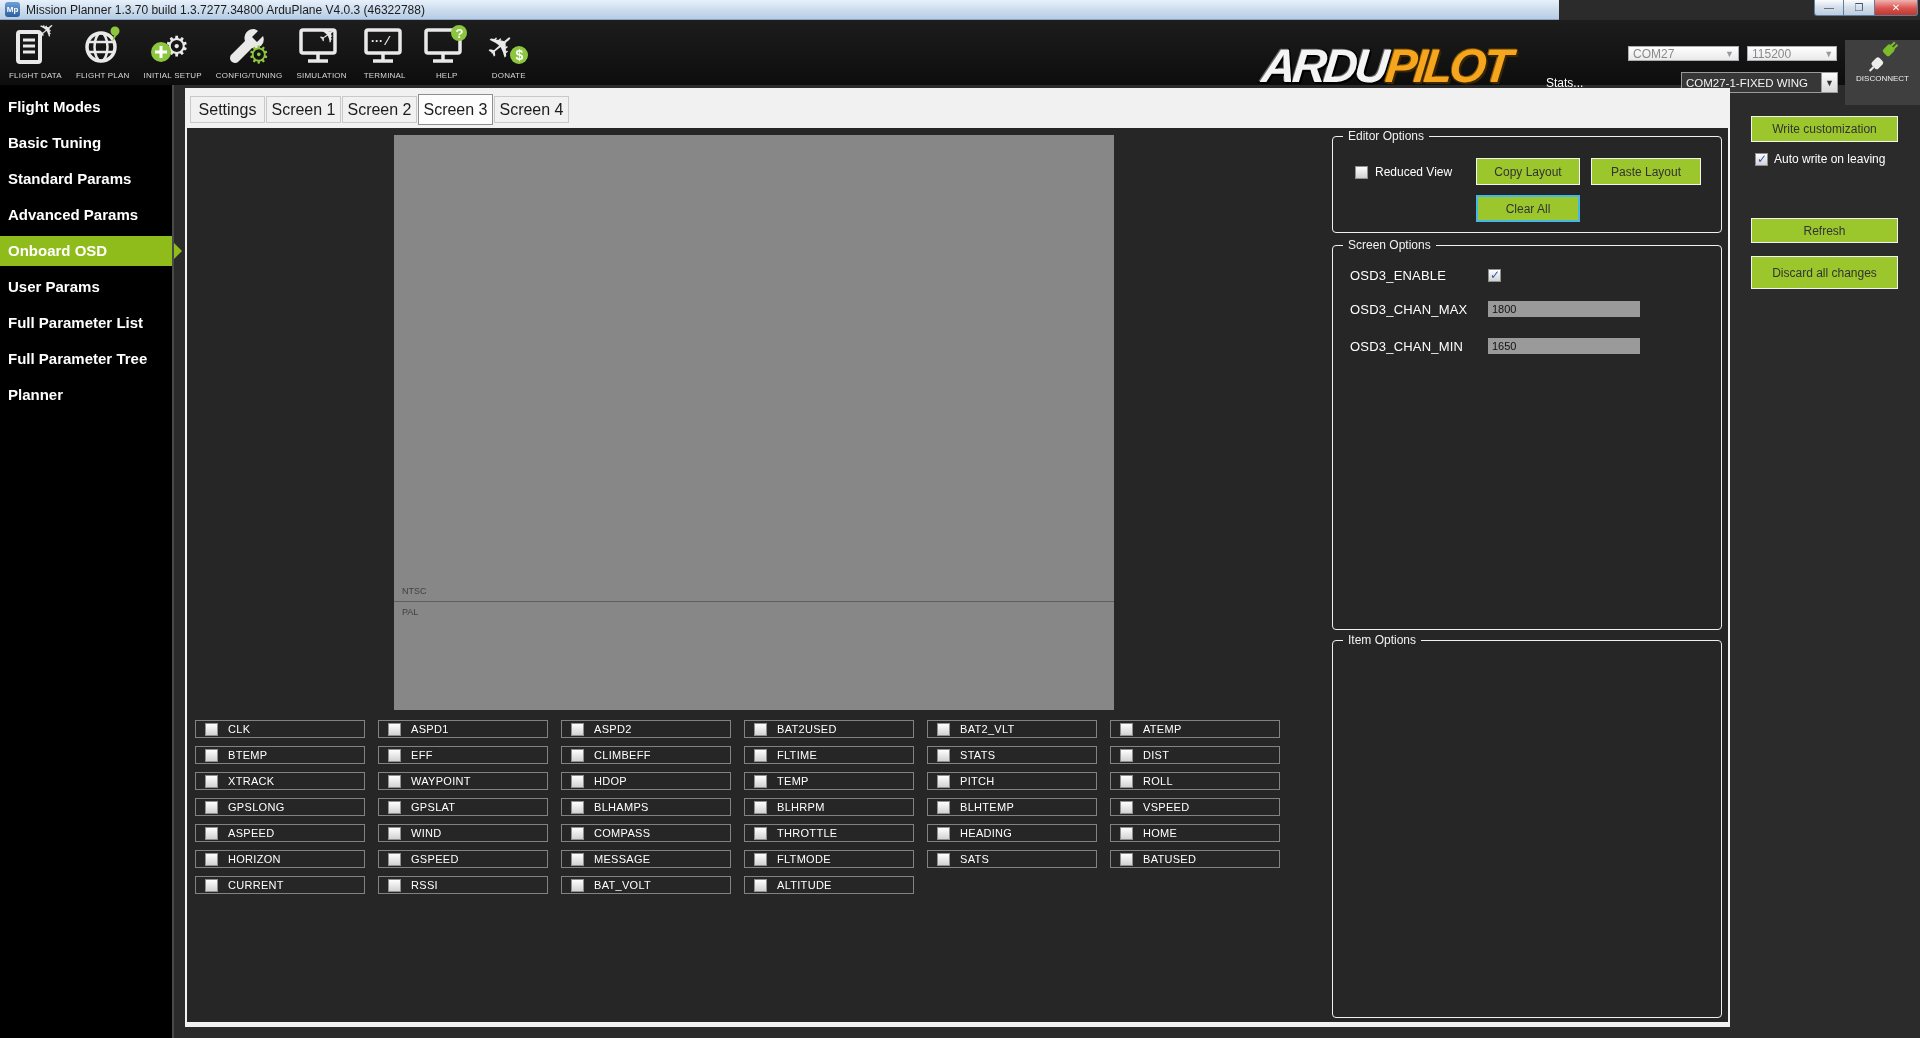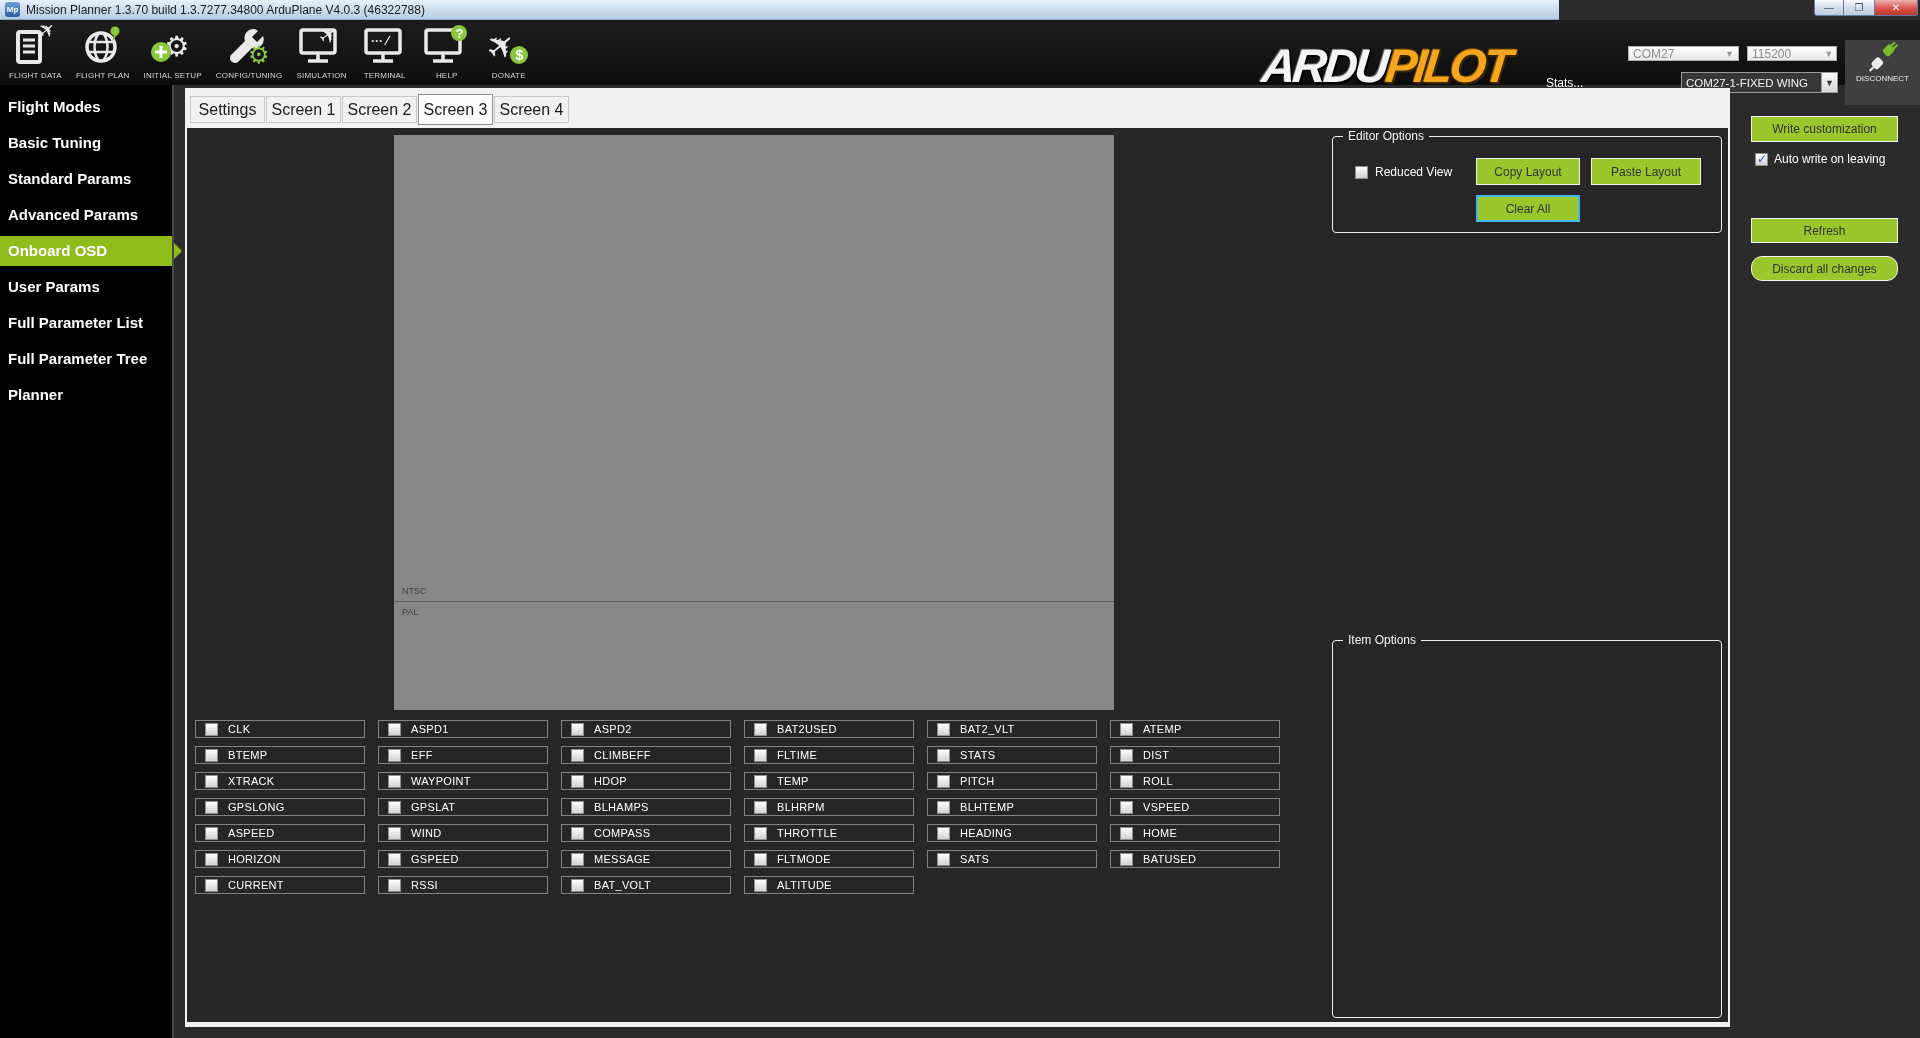--- a/index.html
+++ b/index.html
@@ -124,21 +124,21 @@
 
   .so-row { position:absolute; left:17px; display:flex; align-items:center; }
   .so-label { width:138px; font-size:13px; color:#fff; letter-spacing:.2px; }
   .so-field { width:152px; height:16px; background:#9a9a9a; border:none; color:#111;
     font-size:11px; padding-left:4px; font-family:"Liberation Sans",sans-serif; }
 
   
   .btn-write { position:absolute; left:1751px; top:116px; width:147px; height:26px; }
   .autowrite-row { position:absolute; left:1755px; top:152px; display:flex; align-items:center; gap:6px; }
   .btn-refresh { position:absolute; left:1751px; top:218px; width:147px; height:25px; }
-  .btn-discard { position:absolute; left:1751px; top:256px; width:147px; height:25px;border-radius:11px; }
+  .btn-discard { position:absolute; left:1751px; top:256px; width:147px; height:33px; }
 </style>
 </head>
 <body>
 
 <div class="window">
 
   <div class="titlebar">
     <div class="title-icon">Mp</div>
     <div class="title-text">Mission Planner 1.3.70 build 1.3.7277.34800 ArduPlane V4.0.3 (46322788)</div>
   </div>
@@ -484,20 +484,35 @@
       <div class="gb-title">Editor Options</div>
       <div class="reduced-row">
         <span class="cb"></span>
         <span class="check-label">Reduced View</span>
       </div>
       <div class="btn-green btn-copy">Copy Layout</div>
       <div class="btn-green btn-paste">Paste Layout</div>
       <div class="btn-green btn-clear">Clear All</div>
     </div>
 
+    <div class="groupbox gb-screen">
+      <div class="gb-title">Screen Options</div>
+      <div class="so-row" style="top:22px;">
+        <span class="so-label">OSD3_ENABLE</span>
+        <span class="cb checked"></span>
+      </div>
+      <div class="so-row" style="top:55px;">
+        <span class="so-label">OSD3_CHAN_MAX</span>
+        <input class="so-field" value="1800" style="">
+      </div>
+      <div class="so-row" style="top:92px;">
+        <span class="so-label">OSD3_CHAN_MIN</span>
+        <input class="so-field" value="1650" style="">
+      </div>
+    </div>
 
     <div class="groupbox gb-item">
       <div class="gb-title">Item Options</div>
     </div>
   </div>
 
   <div class="btn-green btn-write">Write customization</div>
   <div class="autowrite-row">
     <span class="cb checked"></span>
     <span class="check-label">Auto write on leaving</span>

